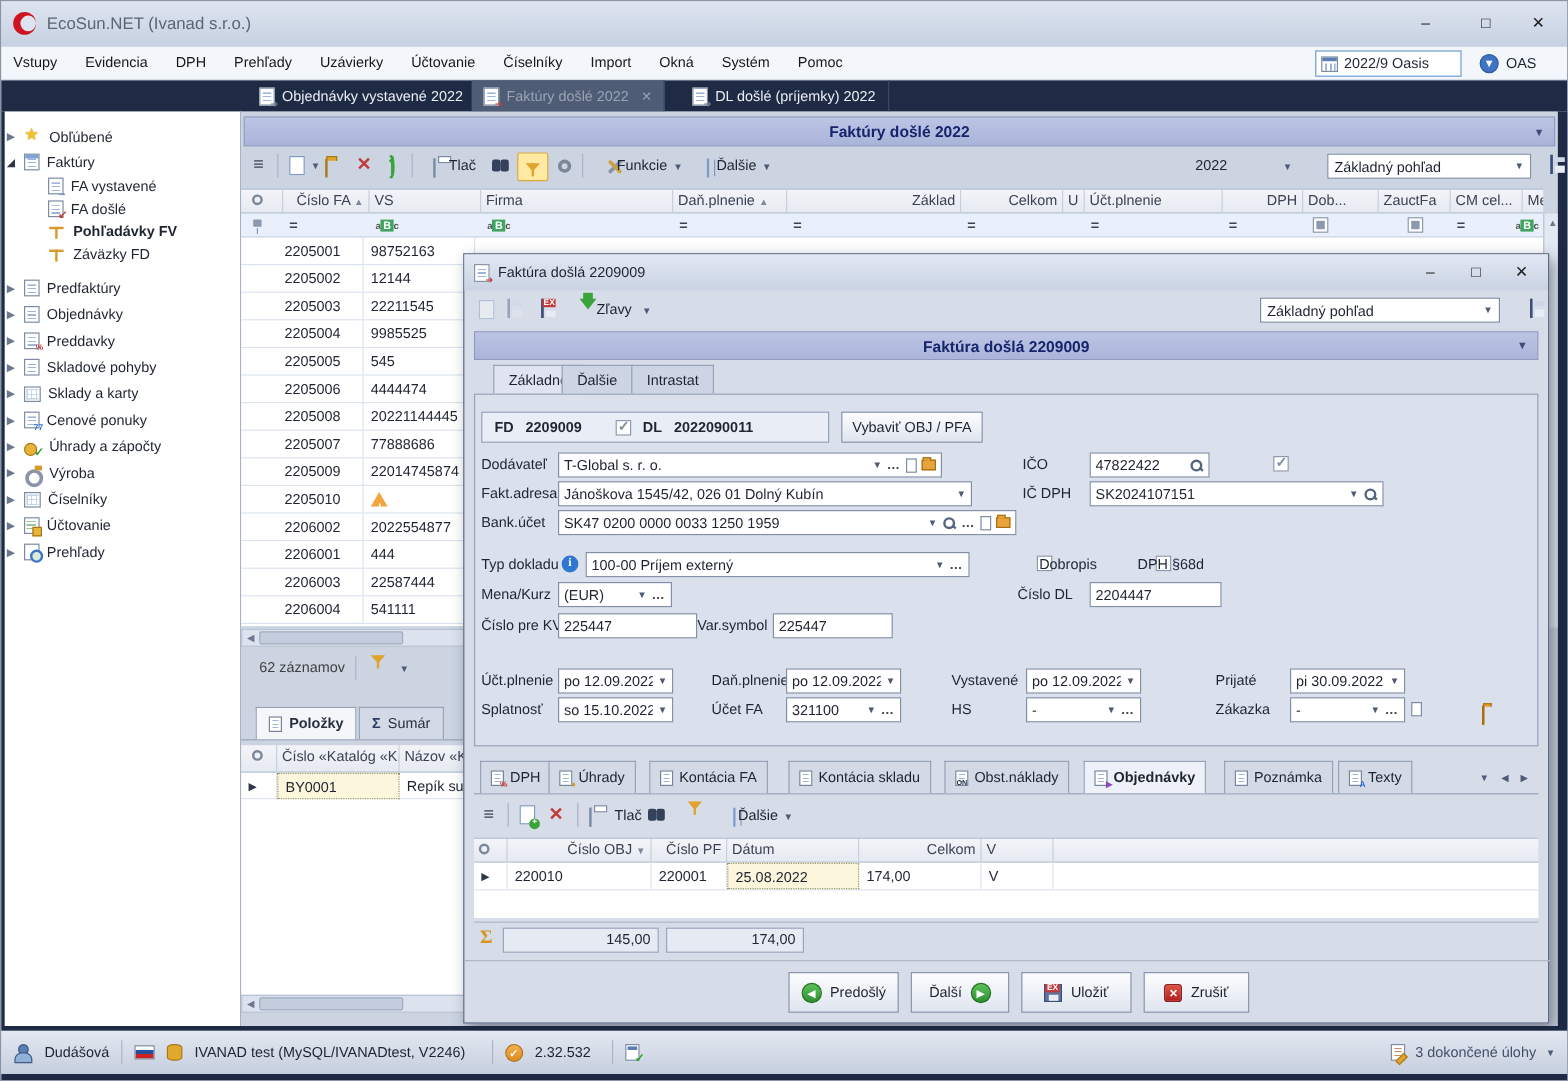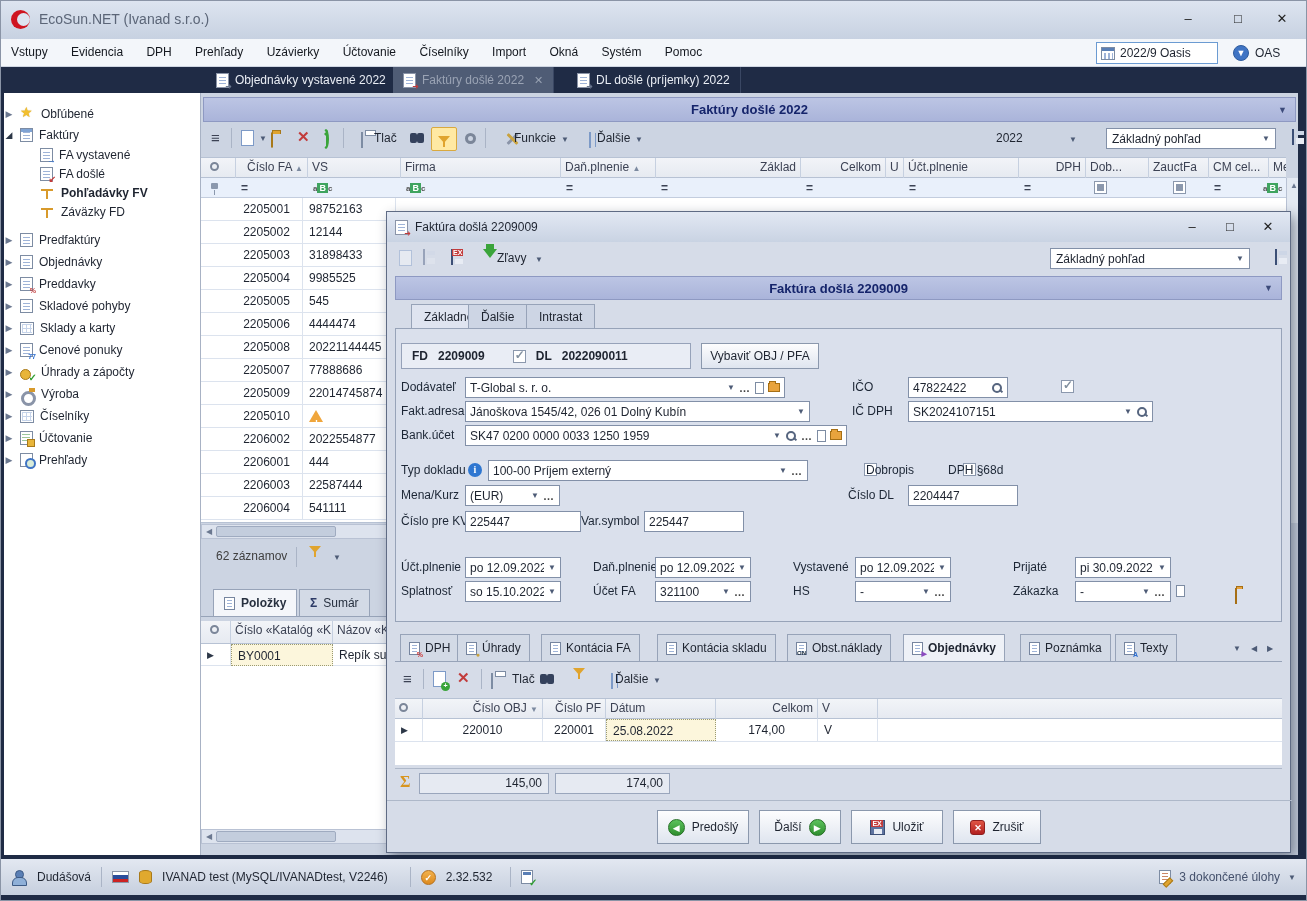--- a/index.html
+++ b/index.html
@@ -130,21 +130,21 @@
   .abc b{background:#3fa45f;color:#fff;padding:0 2px;font-size:9px;}
   .chk{width:13px;height:13px;background:#fff;border:1px solid #8b98ad;position:relative;display:inline-block;}
   .chk.ind::after{content:"";position:absolute;inset:2px;background:#8b98ad;}
   .chk.on::after{content:"✓";position:absolute;left:1px;top:-3px;color:#82909f;font-size:12px;font-weight:bold;}
   .pin2{width:9px;height:14px;position:relative;}
   .pin2::before{content:"";position:absolute;left:1px;top:1px;width:7px;height:6px;background:#8b98ad;border-radius:1px;}
   .pin2::after{content:"";position:absolute;left:4px;top:8px;width:1px;height:5px;background:#8b98ad;}
   .gbody{background:#fff;border-bottom:1px solid #b7c2d4;}
   .grow{position:absolute;left:0;width:100%;height:23px;border-bottom:1px solid #dce3ee;}
   .gc{position:absolute;top:0;height:22px;line-height:22px;padding:0 6px;border-right:1px solid #dce3ee;overflow:hidden;white-space:nowrap;}
-  .gc.r{text-align:center;}
+  .gc.r{text-align:left;}
   .warn{width:15px;height:13px;position:relative;display:inline-block;top:3px;}
   .warn::before{content:"";position:absolute;left:0;top:0;border-left:7px solid transparent;border-right:7px solid transparent;border-bottom:12px solid #f0a63c;}
   .warn::after{content:"!";position:absolute;left:6px;top:2px;color:#fff;font-size:9px;font-weight:bold;}
   .scroll{background:#dde3ee;border:1px solid #b9c2d4;display:flex;align-items:center;}
   .sc-ar{width:14px;text-align:center;color:#6b7890;font-size:8px;}
   .sc-th{height:11px;background:#c3cddd;border:1px solid #9fabc0;border-radius:2px;}
   .vscroll{background:#e3e9f2;border-left:1px solid #b9c2d4;}
 
   .subtab{top:0;height:27px;display:flex;align-items:center;gap:6px;padding:0 10px;border:1px solid #97a3b8;border-bottom:none;background:#d3dae6;color:#27303f;}
   .subtab.on{background:#f4f6fa;font-weight:bold;}
@@ -431,21 +431,21 @@
       <div class="grow" style="top:0;">
           <span class="gc r" style="left:30px;width:72px;">2205001</span>
           <span class="gc" style="left:102px;width:93px;">98752163</span>
         </div>
       <div class="grow" style="top:23px;">
           <span class="gc r" style="left:30px;width:72px;">2205002</span>
           <span class="gc" style="left:102px;width:93px;">12144</span>
         </div>
       <div class="grow" style="top:46px;">
           <span class="gc r" style="left:30px;width:72px;">2205003</span>
-          <span class="gc" style="left:102px;width:93px;">31898433</span>
+          <span class="gc" style="left:102px;width:93px;">22211545</span>
         </div>
       <div class="grow" style="top:69px;">
           <span class="gc r" style="left:30px;width:72px;">2205004</span>
           <span class="gc" style="left:102px;width:93px;">9985525</span>
         </div>
       <div class="grow" style="top:92px;">
           <span class="gc r" style="left:30px;width:72px;">2205005</span>
           <span class="gc" style="left:102px;width:93px;">545</span>
         </div>
       <div class="grow" style="top:115px;">

